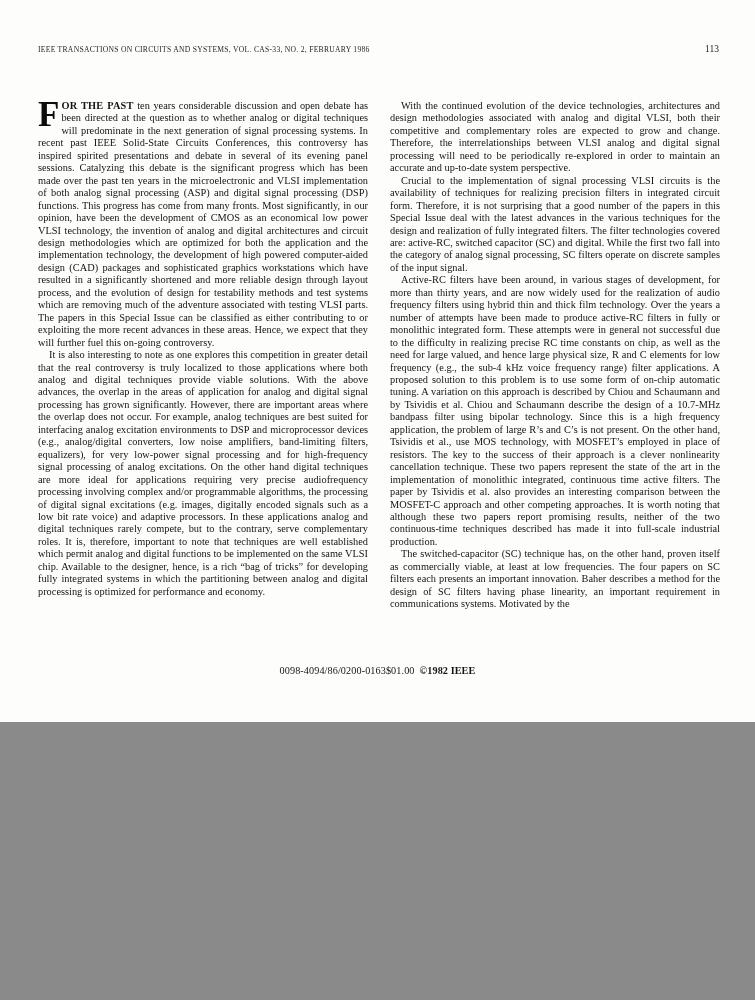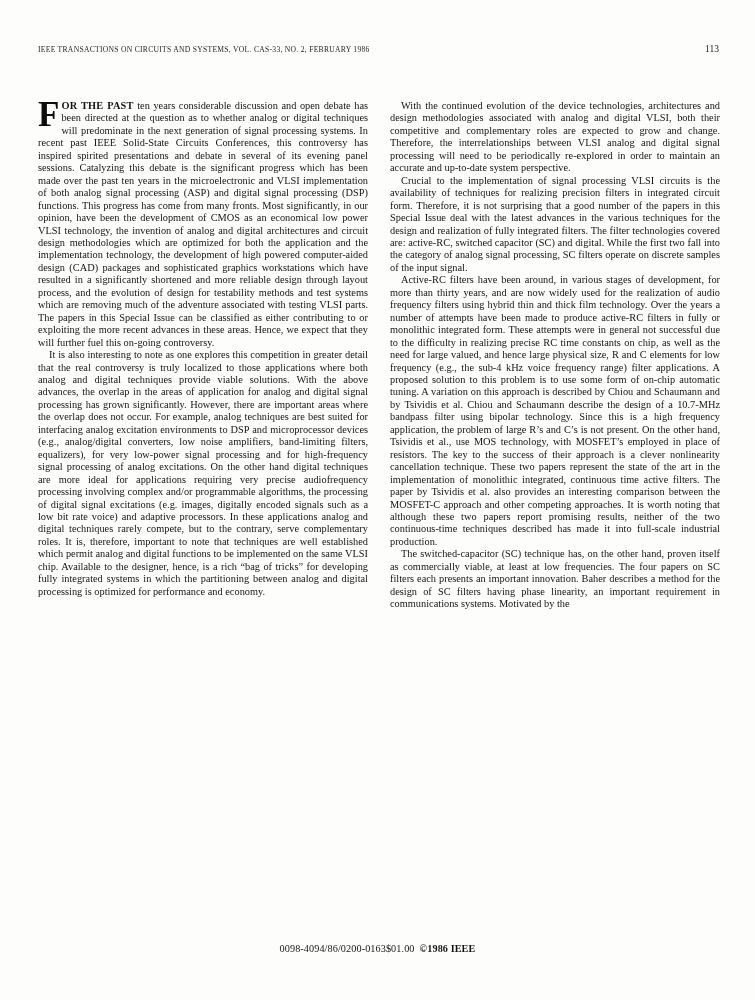--- a/index.html
+++ b/index.html
@@ -7,21 +7,21 @@
     margin: 0;
     padding: 0;
     background: #8a8a8a;
   }
   body {
     font-family: "Liberation Serif", "DejaVu Serif", serif;
   }
   .page {
     position: relative;
     width: 755px;
-    height: 1000px;
+    height: 722px;
     margin: 0 auto;
     background: #ffffff;
     overflow: hidden;
     box-sizing: border-box;
   }
   
   .paper-tint {
     position: absolute;
     inset: 0;
     background: #fdfdfb;
@@ -147,17 +147,17 @@
         <p><span>Crucial to the implementation of signal processing VLSI circuits is the availability of techniques for realizing precision filters in integrated circuit form. Therefore, it is not surprising that a good number of the papers in this Special Issue deal with the latest advances in the various techniques for the design and realization of fully integrated filters. The filter technologies covered are: active-</span><span class="it">RC</span><span>, switched capacitor (SC) and digital. While the first two fall into the category of analog signal processing, SC filters operate on discrete samples of the input signal.</span></p>
 
         <p><span>Active-</span><span class="it">RC</span><span> filters have been around, in various stages of development, for more than thirty years, and are now widely used for the realization of audio frequency filters using hybrid thin and thick film technology. Over the years a number of attempts have been made to produce active-</span><span class="it">RC</span><span> filters in fully or monolithic integrated form. These attempts were in general not successful due to the difficulty in realizing precise </span><span class="it">RC</span><span> time constants on chip, as well as the need for large valued, and hence large physical size, </span><span class="it">R</span><span> and </span><span class="it">C</span><span> elements for low frequency (e.g., the sub-4 kHz voice frequency range) filter applications. A proposed solution to this problem is to use some form of on-chip automatic tuning. A variation on this approach is described by Chiou and Schaumann and by Tsividis </span><span class="it">et al.</span><span> Chiou and Schaumann describe the design of a 10.7-MHz bandpass filter using bipolar technology. Since this is a high frequency application, the problem of large </span><span class="it">R</span><span>’s and </span><span class="it">C</span><span>’s is not present. On the other hand, Tsividis </span><span class="it">et al.</span><span>, use MOS technology, with MOSFET’s employed in place of resistors. The key to the success of their approach is a clever nonlinearity cancellation technique. These two papers represent the state of the art in the implementation of monolithic integrated, continuous time active filters. The paper by Tsividis </span><span class="it">et al.</span><span> also provides an interesting comparison between the MOSFET-C approach and other competing approaches. It is worth noting that although these two papers report promising results, neither of the two continuous-time techniques described has made it into full-scale industrial production.</span></p>
 
         <p>The switched-capacitor (SC) technique has, on the other hand, proven itself as commercially viable, at least at low frequencies. The four papers on SC filters each presents an important innovation. Baher describes a method for the design of SC filters having phase linearity, an important requirement in communications systems. Motivated by the</p>
       </div>
 
     </div>
 
     <div class="footer">
-      <span>0098-4094/86/0200-0163$01.00</span><span class="copyright">©1986 IEEE</span>
+      <span>0098-4094/86/0200-0163$01.00</span><span class="copyright">©1982 IEEE</span>
     </div>
 
   </div>
 </div>
 
 </body></html>

